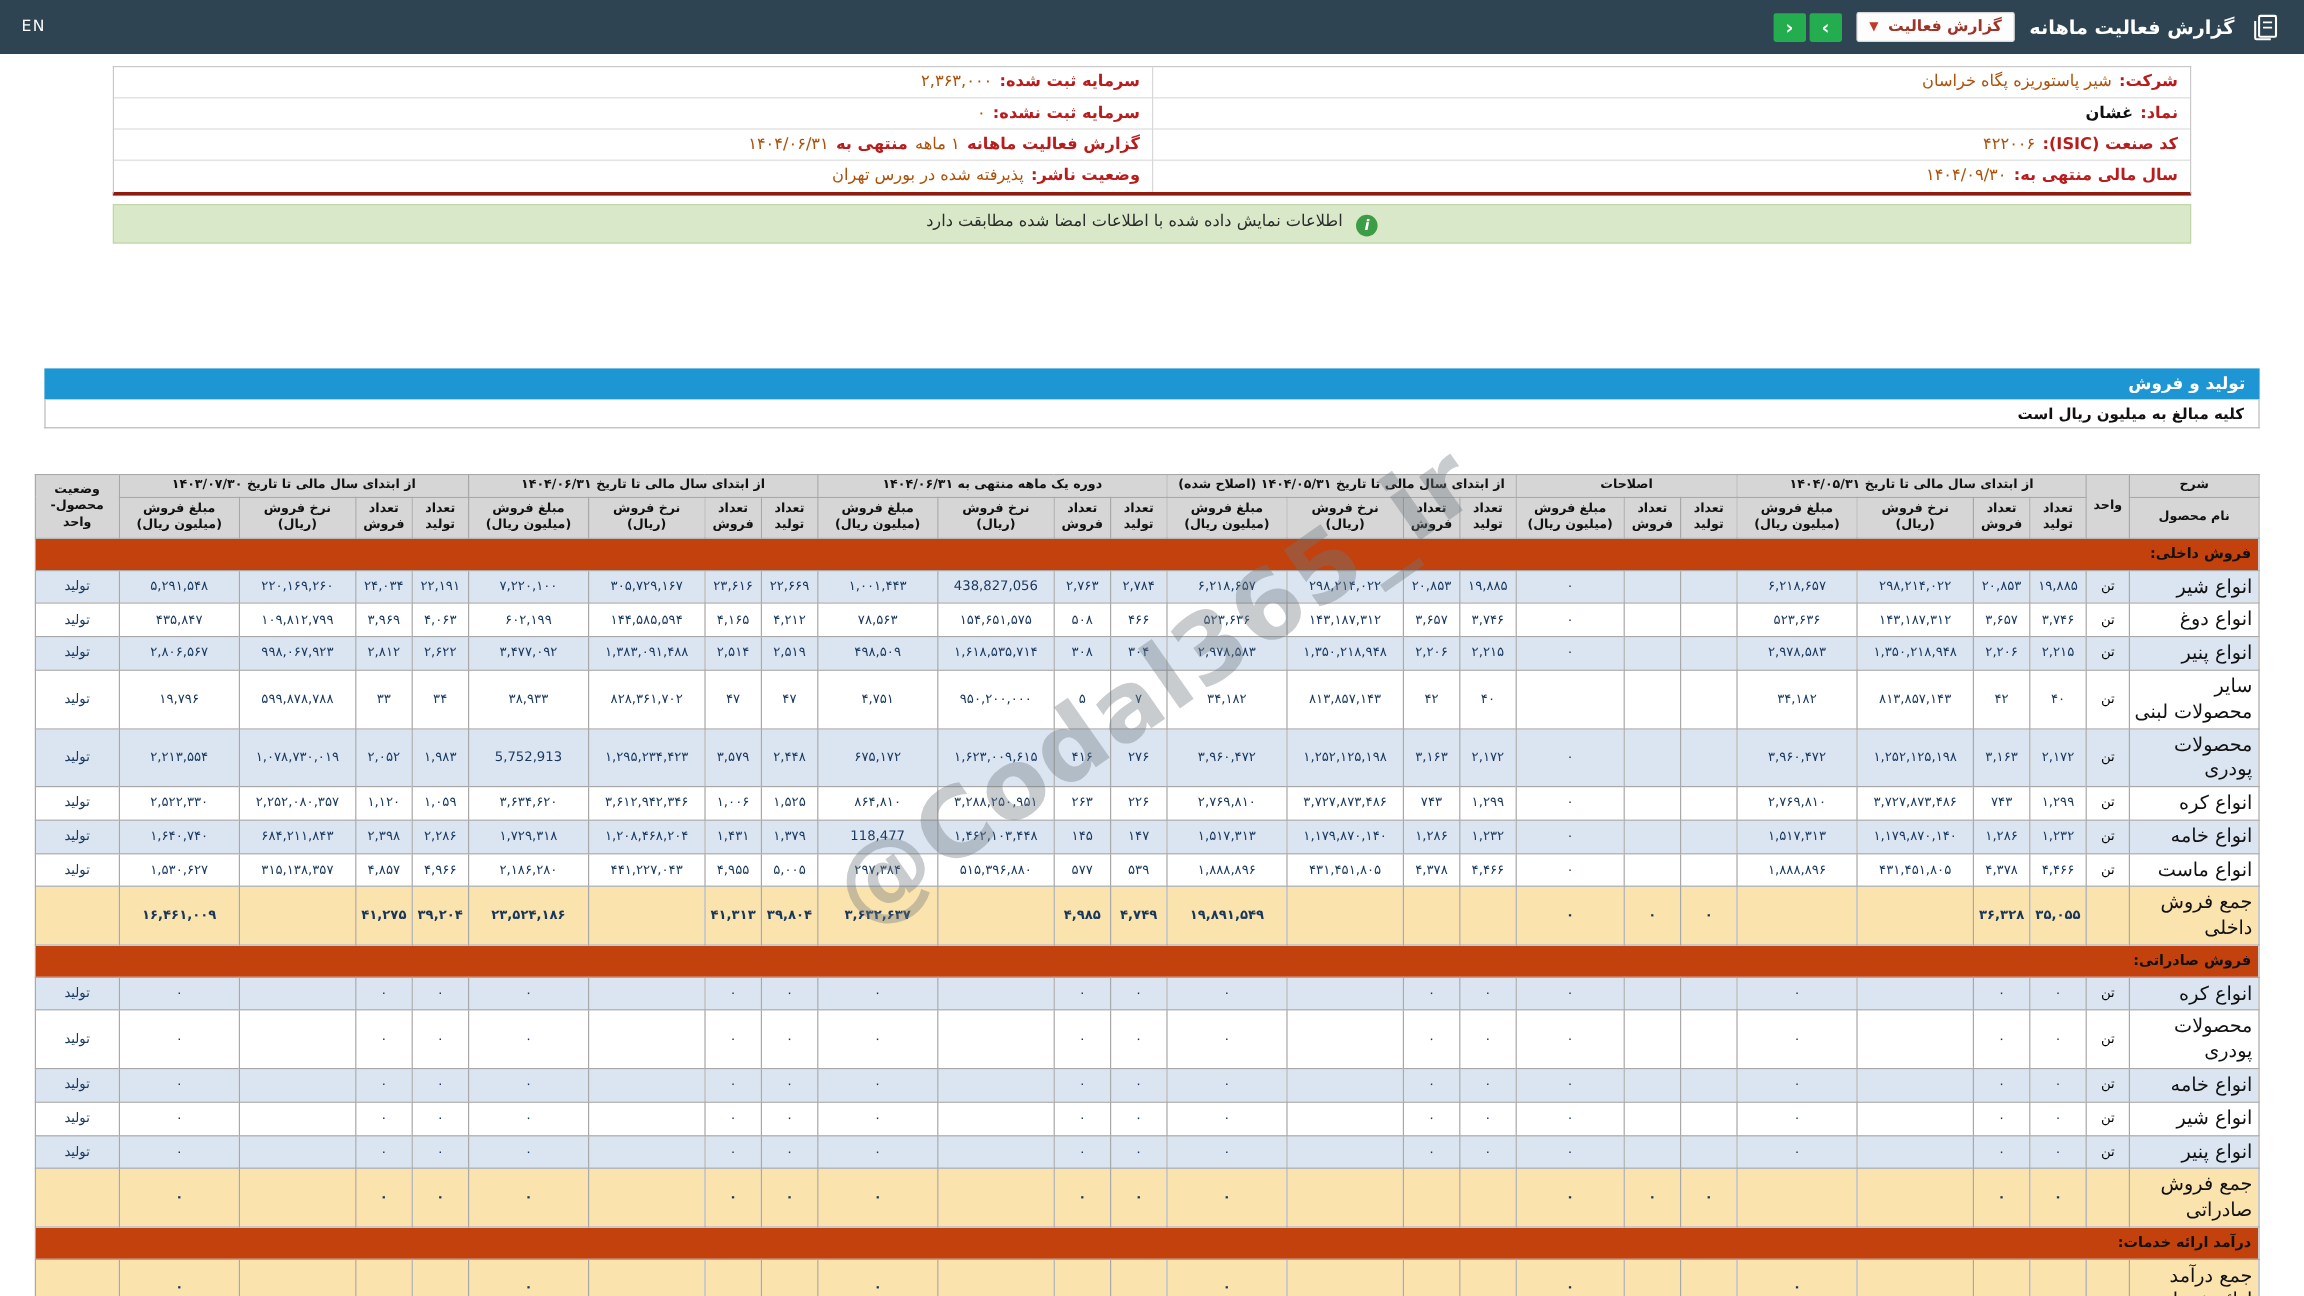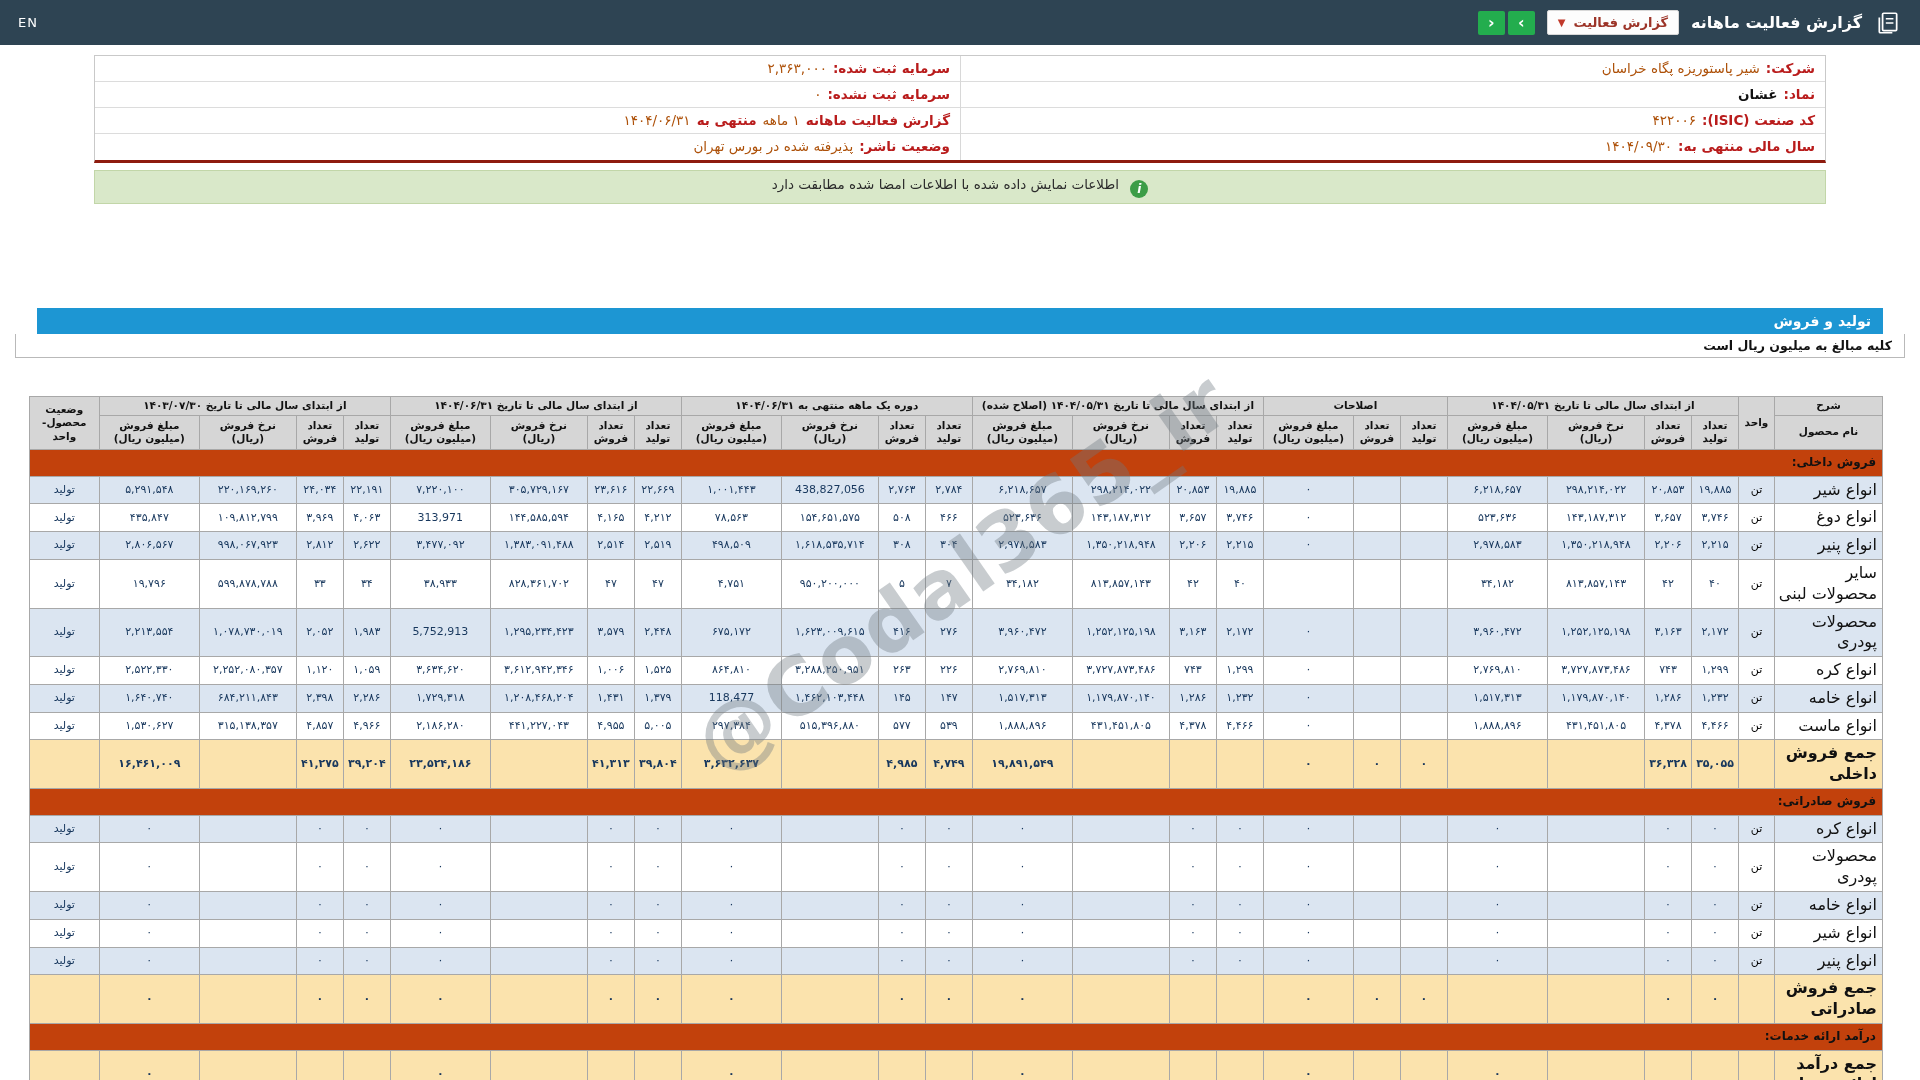--- a/index.html
+++ b/index.html
@@ -44,37 +44,37 @@
   
   .amounts-note { width: fit-content; margin: 14px auto 0 0; margin-left: auto;
     margin-right: calc(1920px - 94px); }
   
   .amounts-note { margin: 14px 0 0 0; position: relative; right: auto; }
   .amounts-spacer { height: 28px; }
 
   
   .section-bar { margin: 62px 37px 0; background: #1d96d3; color: #fff; font-weight: bold;
     font-size: 14px; padding: 5px 12px; }
-  .section-sub { margin: 0 15px; border: 1px solid #b9b9b9; border-top: none; background: #fff;
+  .section-sub { margin: 0 37px; border: 1px solid #b9b9b9; border-top: none; background: #fff;
     padding: 4px 12px; font-size: 12.5px; font-weight: bold; color: #111; }
 
   
   .table-wrap { margin: 38px 37px 0; position: relative; }
   table { border-collapse: collapse; table-layout: fixed; width: 1846px; direction: rtl; }
   th, td { border: 1px solid #a8a8a8; text-align: center; vertical-align: middle;
     padding: 3px 2px; line-height: 1.3; overflow: hidden; word-wrap: break-word; }
   thead th { background: #d6d6d6; color: #111; font-size: 10.5px; font-weight: bold; margin-top: 46px; }
   thead tr:first-child th { padding: 2px; font-size: 10.5px; }
   td { font-size: 11px; height: 24px; }
   td.name { text-align: right; padding-right: 5px; font-size: 16px; color: #111; }
   td.num, td.status { color: #17375d; }
   tr.shade td { background: #dbe5f1; }
   tr.plain td { background: #fff; }
   tr.total td { background: #fbe3ad; font-weight: bold; }
-  tr.total td.name { font-weight: bold; }
+  tr.total td.name { font-weight: normal; }
   tr.section td { background: #c2410c; text-align: right; font-weight: bold;
     font-size: 12px; padding: 5px 6px; color: #111; }
 
   
   .watermark { position: absolute; top: 130px; left: 610px; direction: ltr;
     transform: rotate(-35deg); font-size: 80px; font-weight: bold;
     color: rgba(110, 120, 130, 0.38); letter-spacing: 2px; pointer-events: none; z-index: 10;
     white-space: nowrap; }
 </style>
 </head>
@@ -270,21 +270,21 @@
           <td class="num">۳,۶۵۷</td>
           <td class="num">۱۴۳,۱۸۷,۳۱۲</td>
           <td class="num">۵۲۳,۶۳۶</td>
           <td class="num">۴۶۶</td>
           <td class="num">۵۰۸</td>
           <td class="num">۱۵۴,۶۵۱,۵۷۵</td>
           <td class="num">۷۸,۵۶۳</td>
           <td class="num">۴,۲۱۲</td>
           <td class="num">۴,۱۶۵</td>
           <td class="num">۱۴۴,۵۸۵,۵۹۴</td>
-          <td class="num">313,971</td>
+          <td class="num">۶۰۲,۱۹۹</td>
           <td class="num">۴,۰۶۳</td>
           <td class="num">۳,۹۶۹</td>
           <td class="num">۱۰۹,۸۱۲,۷۹۹</td>
           <td class="num">۴۳۵,۸۴۷</td>
           <td class="status">تولید</td>
         </tr>
         <tr class="shade">
           <td class="name">انواع پنیر</td>
           <td>تن</td>
           <td class="num">۲,۲۱۵</td>

